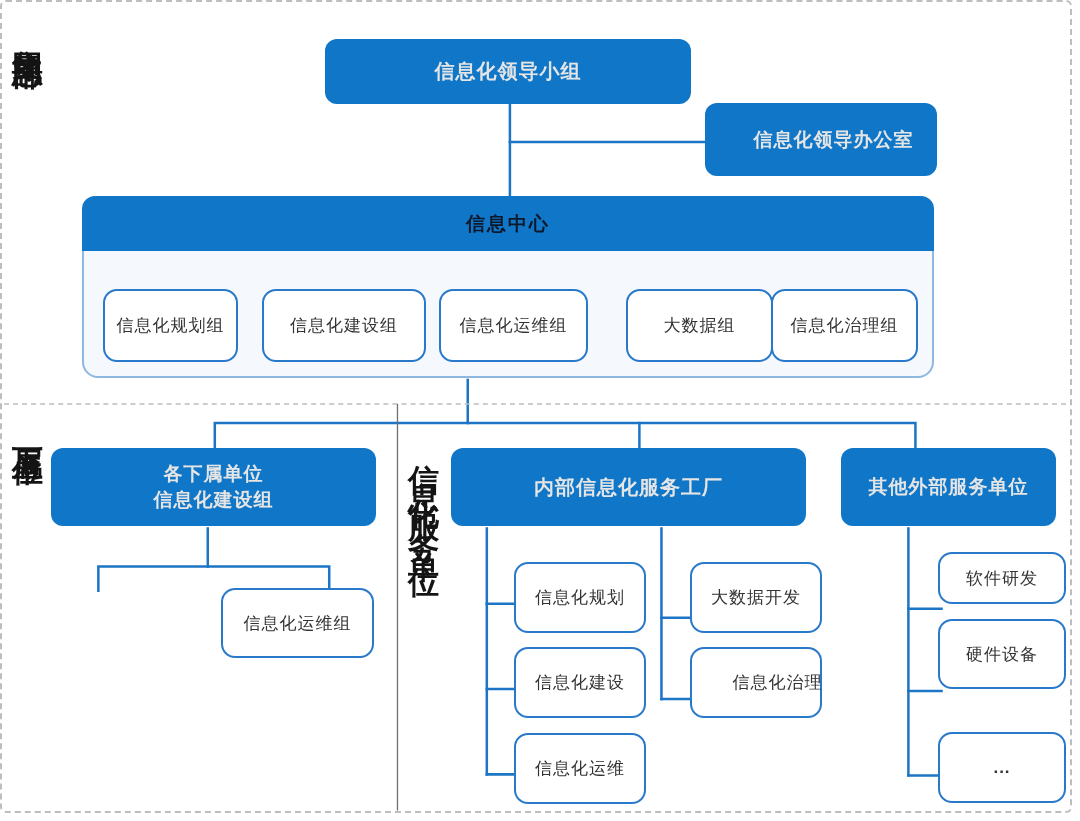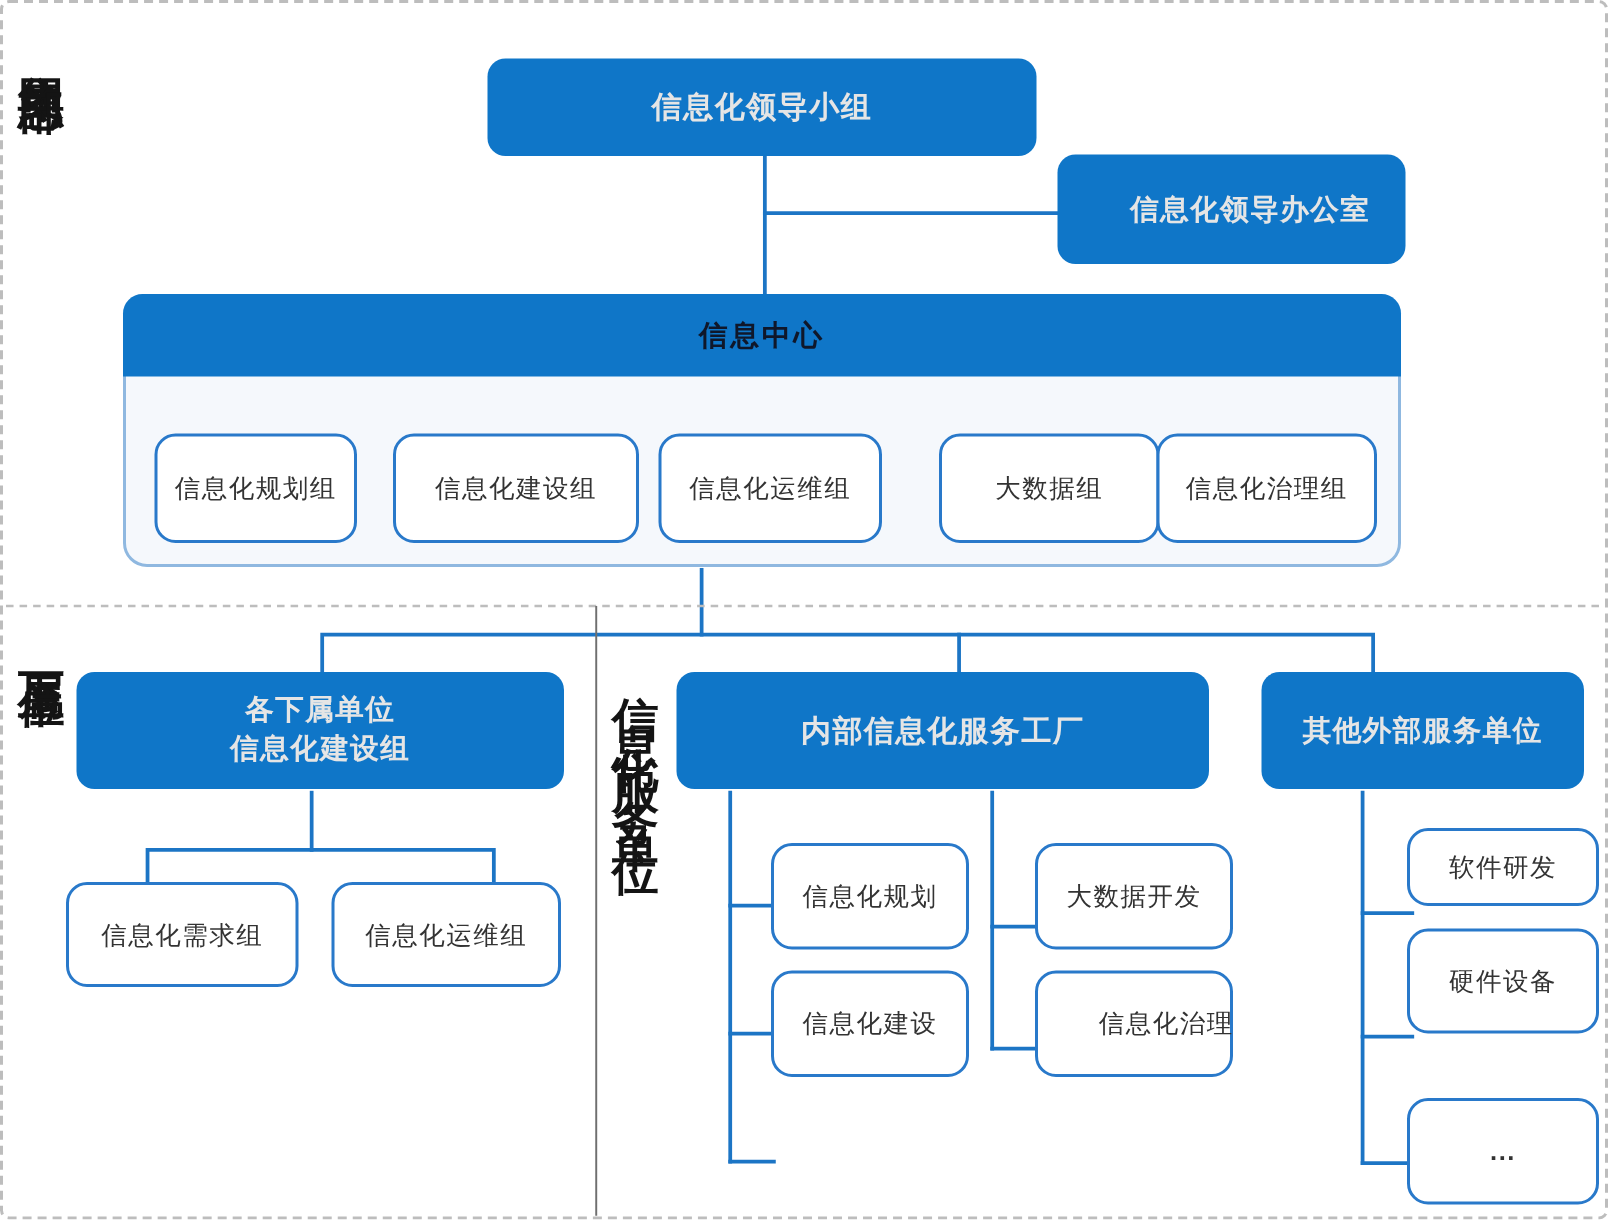--- a/index.html
+++ b/index.html
@@ -108,26 +108,26 @@
   <div class="node white-node" style="left:437px;top:287px;width:149px;height:73px;">信息化运维组</div>
   <div class="node white-node" style="left:624px;top:287px;width:147px;height:73px;">大数据组</div>
   <div class="node white-node" style="left:769px;top:287px;width:147px;height:73px;">信息化治理组</div>
 
   <div class="node blue-node two-line" style="left:49px;top:446px;width:325px;height:78px;">
     <div>
       <div>各下属单位</div>
       <div>信息化建设组</div>
     </div>
   </div>
-  <div class="node white-node" style="left:42px;top:586px;width:155px;height:70px;">信息化需求组</div>
   <div class="node white-node" style="left:219px;top:586px;width:153px;height:70px;">信息化运维组</div>
 
   <div class="node blue-node" style="left:449px;top:446px;width:355px;height:78px;font-size:20px;">内部信息化服务工厂</div>
   <div class="node white-node" style="left:512px;top:560px;width:132px;height:71px;">信息化规划</div>
   <div class="node white-node" style="left:512px;top:645px;width:132px;height:71px;">信息化建设</div>
+  <div class="node white-node" style="left:512px;top:731px;width:132px;height:71px;">信息化运维</div>
   <div class="node white-node" style="left:688px;top:560px;width:132px;height:71px;">大数据开发</div>
   <div class="node white-node" style="left:688px;top:645px;width:132px;height:71px;padding-left:43px;">信息化治理</div>
 
   <div class="node blue-node" style="left:839px;top:446px;width:215px;height:78px;">其他外部服务单位</div>
   <div class="node white-node" style="left:936px;top:550px;width:128px;height:52px;">软件研发</div>
   <div class="node white-node" style="left:936px;top:617px;width:128px;height:70px;">硬件设备</div>
   <div class="node white-node" style="left:936px;top:730px;width:128px;height:71px;font-weight:bold;">...</div>
 
 </div>
 

